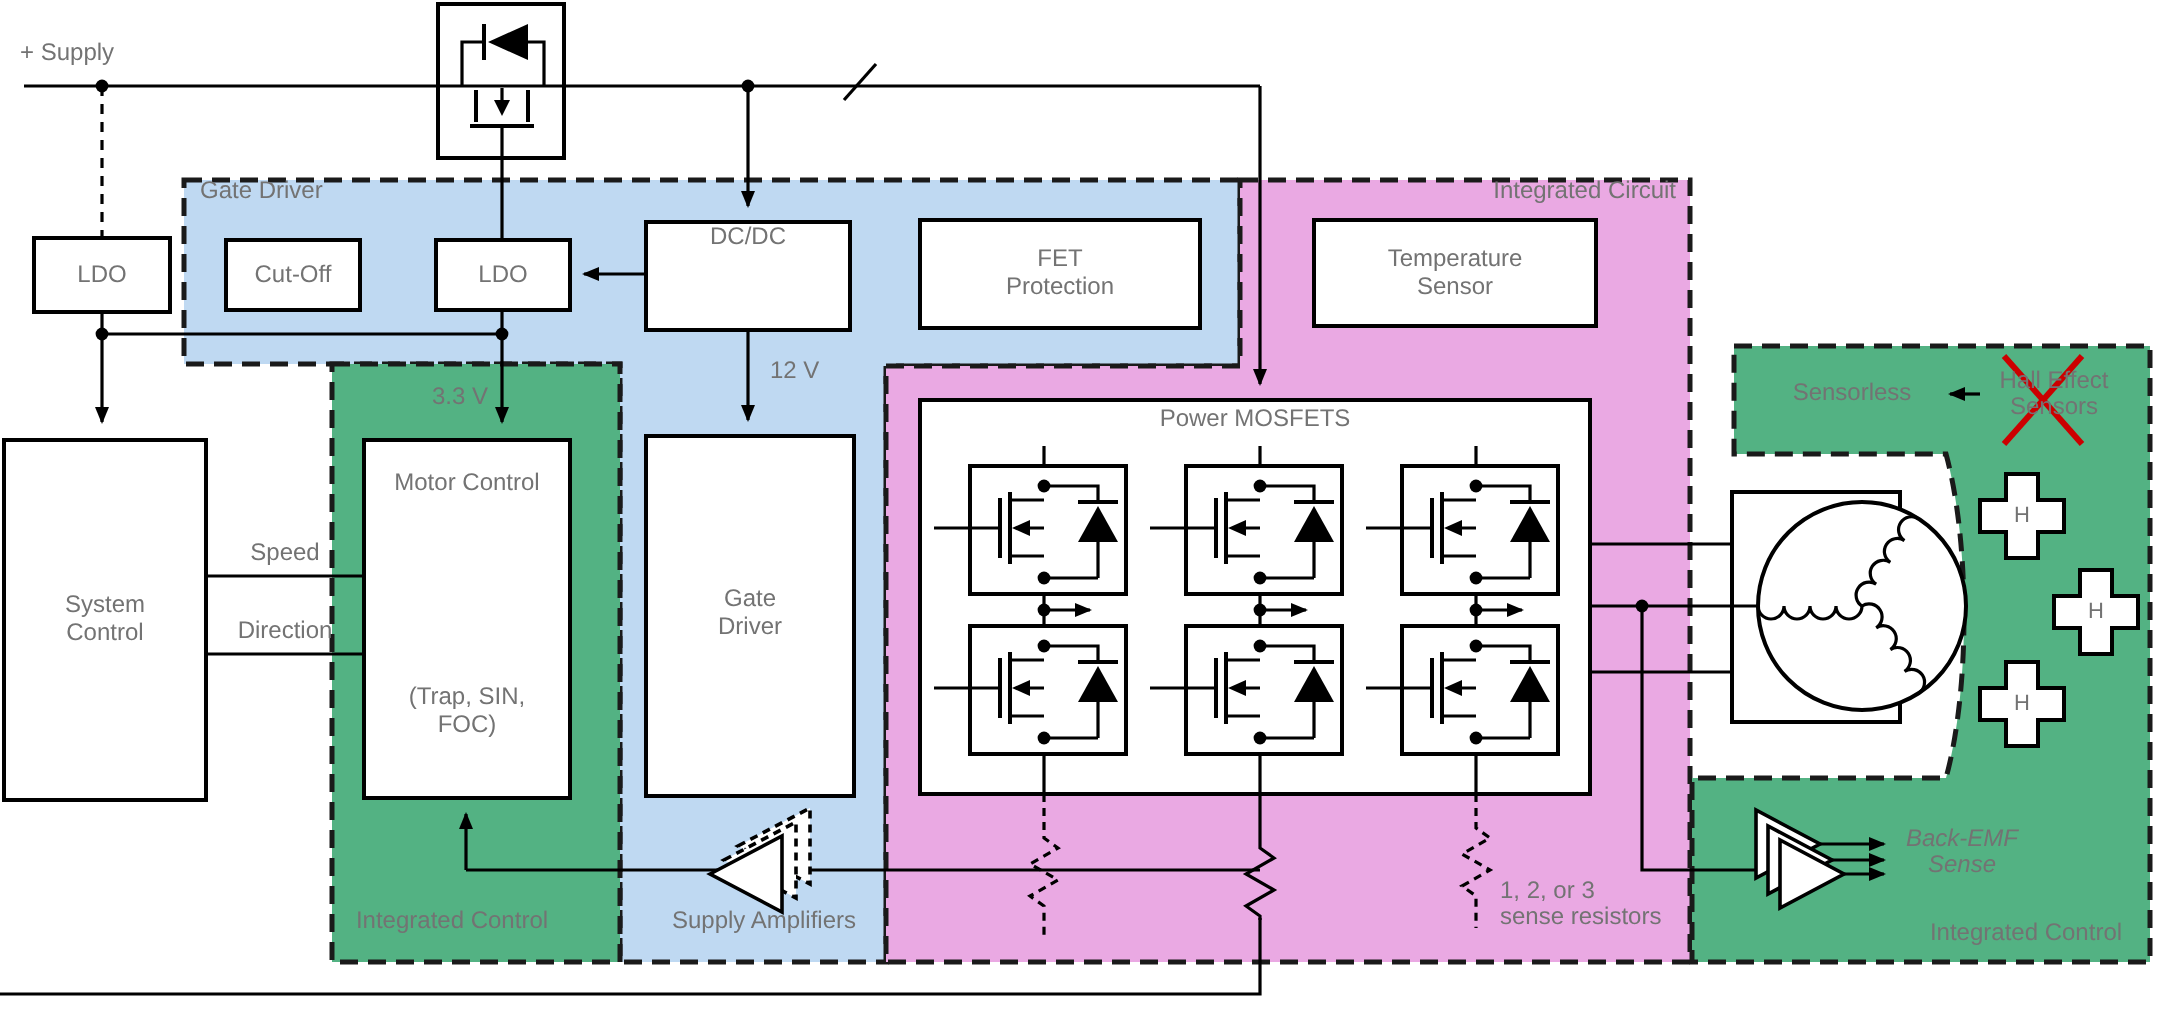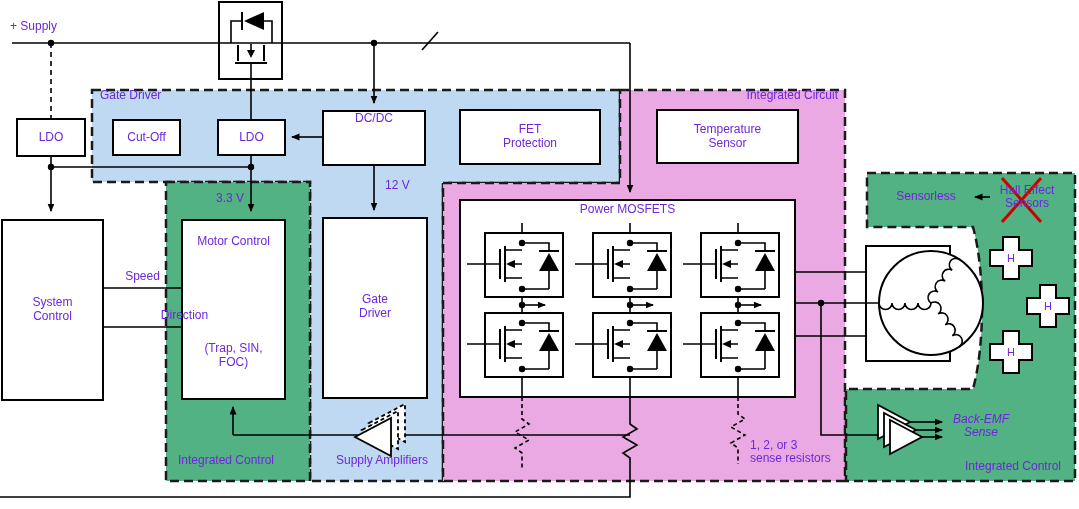--- a/index.html
+++ b/index.html
@@ -1,19 +1,19 @@
 <!DOCTYPE html>
 <html><head>
 <meta charset="utf-8">
 <style>
   html,body{margin:0;padding:0;background:#fff;}
   #stage{position:relative;width:1079px;height:509px;background:#fff;overflow:hidden;
          font-family:"Liberation Sans",sans-serif;}
   #wires{position:absolute;left:0;top:0;}
-  .lbl{position:absolute;font:12px/1.15 "Liberation Sans",sans-serif;color:#6d28d9;
+  .lbl{position:absolute;font:12px/1.15 "Liberation Sans",sans-serif;color:#737373;
        white-space:pre-line;pointer-events:none;}
   .c{display:flex;align-items:center;justify-content:center;text-align:center;}
   .r{text-align:right;}
   .small{font-size:11px;}
 </style>
 </head>
 <body>
 
 <div id="stage">
 
@@ -174,21 +174,21 @@
 <div class="lbl c" style="left:182px;top:234px;width:103px;height:16px;">Motor Control</div>
 <div class="lbl c" style="left:323px;top:290px;width:104px;height:34px;">Gate
 Driver</div>
 <div class="lbl c" style="left:182px;top:340px;width:103px;height:32px;">(Trap, SIN,
 FOC)</div>
 <div class="lbl c" style="left:460px;top:202px;width:335px;height:16px;">Power MOSFETS</div>
 
 <div class="lbl c" style="left:210px;top:192px;width:40px;height:14px;">3.3 V</div>
 <div class="lbl" style="left:385px;top:179px;">12 V</div>
 <div class="lbl c" style="left:103px;top:270px;width:79px;height:14px;">Speed</div>
-<div class="lbl c" style="left:103px;top:309px;width:79px;height:14px;margin-left:42px;">Direction</div>
+<div class="lbl c" style="left:103px;top:309px;width:79px;height:14px;">Direction</div>
 
 <div class="lbl c" style="left:156px;top:453px;width:140px;height:15px;">Integrated Control</div>
 <div class="lbl c" style="left:312px;top:453px;width:140px;height:15px;">Supply Amplifiers</div>
 <div class="lbl" style="left:750px;top:439px;line-height:13px;">1, 2, or 3
 sense resistors</div>
 
 <div class="lbl c" style="left:884px;top:190px;width:84px;height:14px;">Sensorless</div>
 <div class="lbl c" style="left:993px;top:183px;width:68px;height:28px;line-height:13px;">Hall Effect
 Sensors</div>
 <div class="lbl c" style="left:944px;top:411px;width:74px;height:30px;line-height:13.5px;font-style:italic;">Back-EMF

